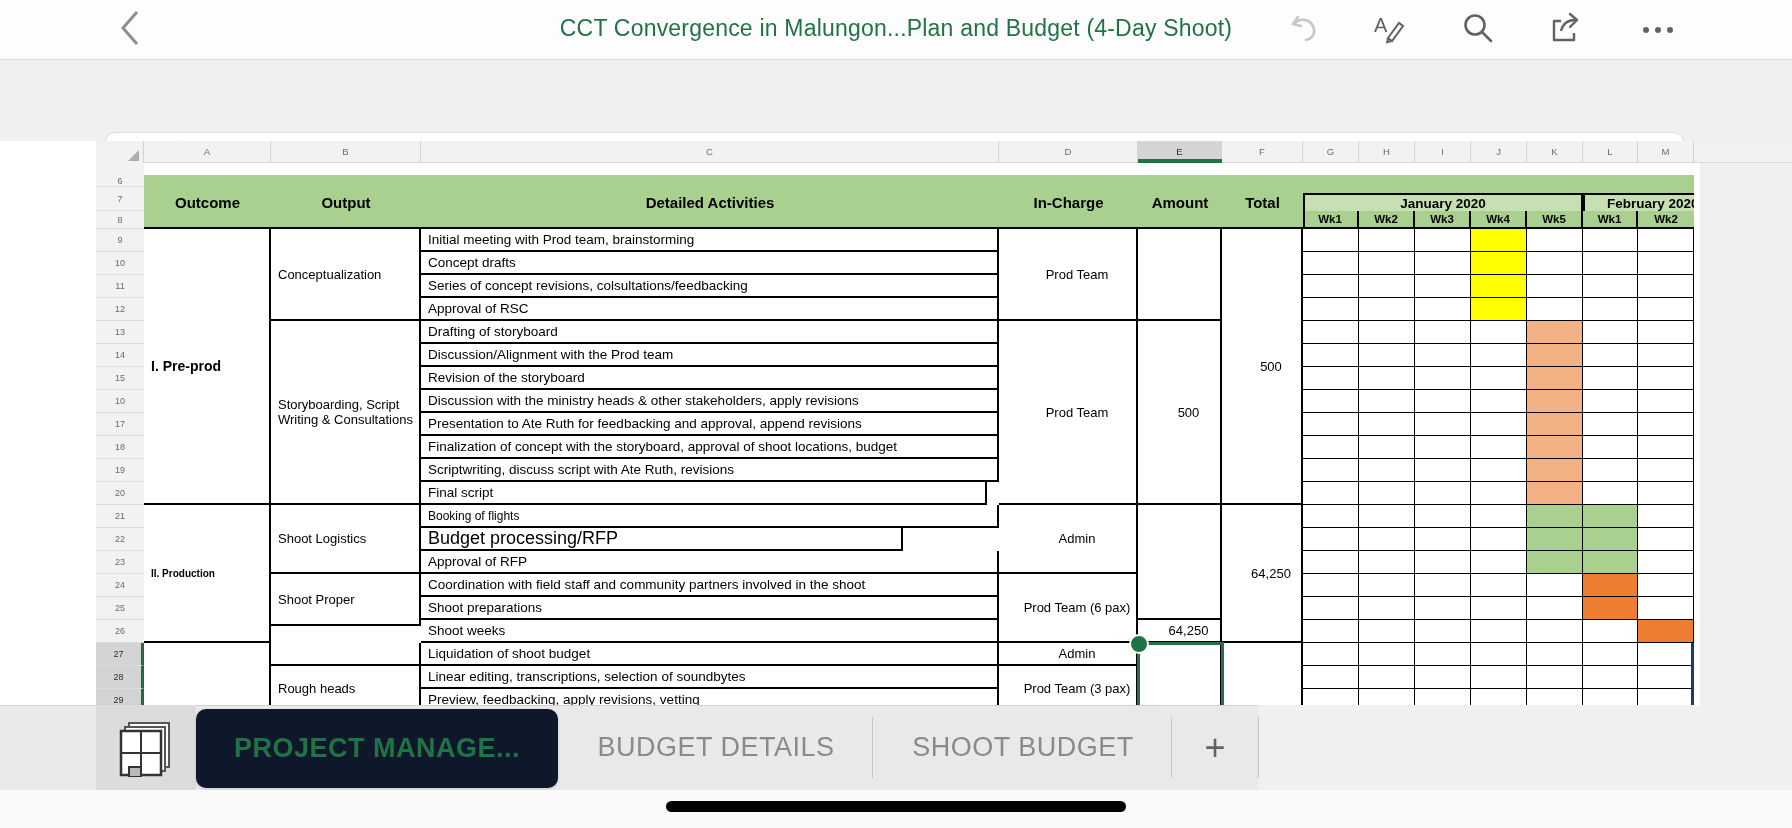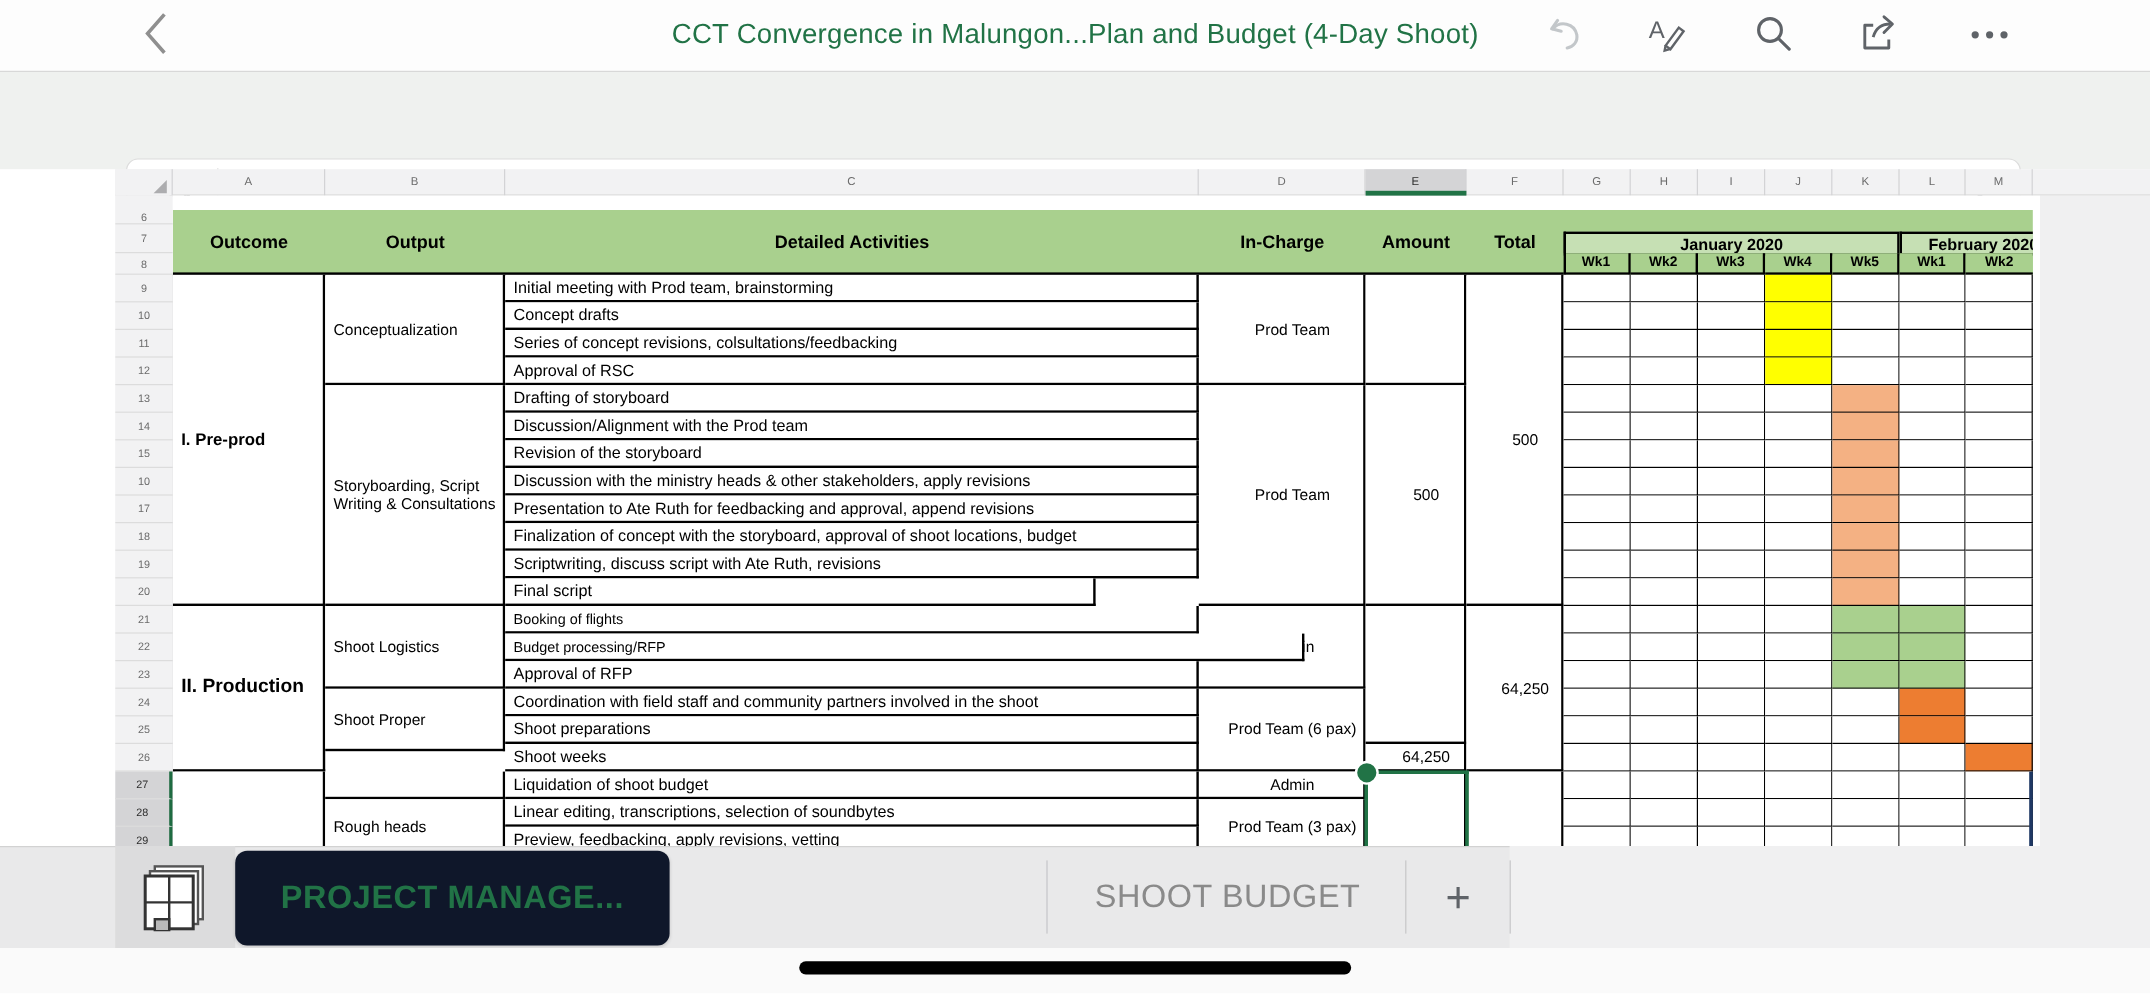--- a/index.html
+++ b/index.html
@@ -201,21 +201,21 @@
       <div class="cell wk-cell" style="position: absolute; left: 1383px; top: 48px; width: 56px; height: 18px;">Wk5</div>
       <div class="cell month-cell" style="position: absolute; left: 1439px; top: 30px; width: 111px; height: 20px; justify-content: flex-start; border-right: none;">
         <span style="white-space: nowrap; padding-left: 22px;">February 2020</span>
       </div>
       <div class="cell wk-cell" style="position: absolute; left: 1439px; top: 48px; width: 55px; height: 18px;">Wk1</div>
       <div class="cell wk-cell" style="position: absolute; left: 1494px; top: 48px; width: 56px; height: 18px; border-right: none;">Wk2</div>
       <div class="line" style="position: absolute; left: 1159px; top: 30px; width: 2px; height: 36px;"></div>
       <div class="line" style="position: absolute; left: 0px; top: 64px; width: 1159px; height: 2.5px;"></div>
       <div class="line" style="position: absolute; left: 0px; top: 66px; width: 2px; height: 476px;"></div>
       <div class="cell tcell v-c h-l bold" style="position: absolute; left: 0px; top: 66px; width: 127px; height: 276px; font-size: 14px;">I. Pre-prod</div>
-      <div class="cell tcell v-c h-l bold" style="position: absolute; left: 0px; top: 342px; width: 127px; height: 138px; font-size: 16px;">II. Production</div>
+      <div class="cell tcell v-c h-l bold" style="position: absolute; left: 0px; top: 342px; width: 127px; height: 138px; font-size: 10px;">II. Production</div>
       <div class="cell tcell v-c h-l" style="position: absolute; left: 0px; top: 480px; width: 127px; height: 69px;"></div>
       <div class="cell tcell v-c h-l" style="position: absolute; left: 127px; top: 66px; width: 150px; height: 92px;">Conceptualization</div>
       <div class="cell tcell v-c h-l" style="position: absolute; left: 127px; top: 158px; width: 150px; height: 184px;">Storyboarding, Script Writing &amp; Consultations</div>
       <div class="cell tcell v-c h-l" style="position: absolute; left: 127px; top: 342px; width: 150px; height: 69px;">Shoot Logistics</div>
       <div class="cell tcell v-c h-l" style="position: absolute; left: 127px; top: 411px; width: 150px; height: 52px;">Shoot Proper</div>
       <div class="cell tcell v-c h-l" style="position: absolute; left: 127px; top: 480px; width: 150px; height: 23px;"></div>
       <div class="cell tcell v-c h-l" style="position: absolute; left: 127px; top: 503px; width: 150px; height: 46px;">Rough heads</div>
       <div class="cell tcell v-c h-c" style="position: absolute; left: 855px; top: 66px; width: 139px; height: 92px;">Prod Team</div>
       <div class="cell tcell v-c h-c" style="position: absolute; left: 855px; top: 158px; width: 139px; height: 184px;">Prod Team</div>
       <div class="cell tcell v-c h-c" style="position: absolute; left: 855px; top: 342px; width: 139px; height: 69px;">Admin</div>
@@ -234,23 +234,23 @@
       <div class="cell tcell v-c h-l" style="position: absolute; left: 277px; top: 89px; width: 578px; height: 23px; font-size: 13.5px; white-space: nowrap;">Concept drafts</div>
       <div class="cell tcell v-c h-l" style="position: absolute; left: 277px; top: 112px; width: 578px; height: 23px; font-size: 13.5px; white-space: nowrap;">Series of concept revisions, colsultations/feedbacking</div>
       <div class="cell tcell v-c h-l" style="position: absolute; left: 277px; top: 135px; width: 578px; height: 23px; font-size: 13.5px; white-space: nowrap;">Approval of RSC</div>
       <div class="cell tcell v-c h-l" style="position: absolute; left: 277px; top: 158px; width: 578px; height: 23px; font-size: 13.5px; white-space: nowrap;">Drafting of storyboard</div>
       <div class="cell tcell v-c h-l" style="position: absolute; left: 277px; top: 181px; width: 578px; height: 23px; font-size: 13.5px; white-space: nowrap;">Discussion/Alignment with the Prod team</div>
       <div class="cell tcell v-c h-l" style="position: absolute; left: 277px; top: 204px; width: 578px; height: 23px; font-size: 13.5px; white-space: nowrap;">Revision of the storyboard</div>
       <div class="cell tcell v-c h-l" style="position: absolute; left: 277px; top: 227px; width: 578px; height: 23px; font-size: 13.5px; white-space: nowrap;">Discussion with the ministry heads &amp; other stakeholders, apply revisions</div>
       <div class="cell tcell v-c h-l" style="position: absolute; left: 277px; top: 250px; width: 578px; height: 23px; font-size: 13.5px; white-space: nowrap;">Presentation to Ate Ruth for feedbacking and approval,  append revisions</div>
       <div class="cell tcell v-c h-l" style="position: absolute; left: 277px; top: 273px; width: 578px; height: 23px; font-size: 13.5px; white-space: nowrap;">Finalization of concept with the storyboard, approval of shoot locations, budget</div>
       <div class="cell tcell v-c h-l" style="position: absolute; left: 277px; top: 296px; width: 578px; height: 23px; font-size: 13.5px; white-space: nowrap;">Scriptwriting, discuss script with Ate Ruth, revisions</div>
-      <div class="cell tcell v-c h-l" style="position: absolute; left: 277px; top: 319px; width: 492px; height: 23px; font-size: 13.5px; white-space: nowrap;">Final script</div>
+      <div class="cell tcell v-c h-l" style="position: absolute; left: 277px; top: 319px; width: 566px; height: 23px; font-size: 13.5px; white-space: nowrap;">Final script</div>
       <div class="cell tcell v-c h-l" style="position: absolute; left: 277px; top: 342px; width: 578px; height: 23px; font-size: 12px; white-space: nowrap;">Booking of flights</div>
-      <div class="cell tcell v-c h-l" style="position: absolute; left: 277px; top: 365px; width: 666px; height: 23px; font-size: 12px; white-space: nowrap;">Budget processing/RFP</div>
+      <div class="cell tcell v-c h-l" style="position: absolute; left: 277px; top: 365px; width: 482px; height: 23px; font-size: 18px; white-space: nowrap;">Budget processing/RFP</div>
       <div class="cell tcell v-c h-l" style="position: absolute; left: 277px; top: 388px; width: 578px; height: 23px; font-size: 13.5px; white-space: nowrap;">Approval of RFP</div>
       <div class="cell tcell v-c h-l" style="position: absolute; left: 277px; top: 411px; width: 578px; height: 23px; font-size: 13.5px; white-space: nowrap;">Coordination with field staff and community partners involved in the shoot</div>
       <div class="cell tcell v-c h-l" style="position: absolute; left: 277px; top: 434px; width: 578px; height: 23px; font-size: 13.5px; white-space: nowrap;">Shoot preparations</div>
       <div class="cell tcell v-c h-l" style="position: absolute; left: 277px; top: 457px; width: 578px; height: 23px; font-size: 13.5px; white-space: nowrap;">Shoot weeks</div>
       <div class="cell tcell v-c h-l" style="position: absolute; left: 277px; top: 480px; width: 578px; height: 23px; font-size: 13.5px; white-space: nowrap;">Liquidation of shoot budget</div>
       <div class="cell tcell v-c h-l" style="position: absolute; left: 277px; top: 503px; width: 578px; height: 23px; font-size: 13.5px; white-space: nowrap;">Linear editing, transcriptions, selection of soundbytes</div>
       <div class="cell tcell v-c h-l" style="position: absolute; left: 277px; top: 526px; width: 578px; height: 23px; font-size: 13.5px; white-space: nowrap;">Preview, feedbacking, apply revisions, vetting</div>
       <div class="cell gcell" style="position: absolute; left: 1159px; top: 66px; width: 56px; height: 23px;"></div>
       <div class="cell gcell" style="position: absolute; left: 1215px; top: 66px; width: 56px; height: 23px;"></div>
       <div class="cell gcell" style="position: absolute; left: 1271px; top: 66px; width: 56px; height: 23px;"></div>
@@ -416,20 +416,23 @@
         <rect x="6" y="16" width="40" height="44" fill="#fff" stroke="#333" stroke-width="2.5"></rect>
         <line x1="6" y1="38" x2="46" y2="38" stroke="#333" stroke-width="2"></line>
         <line x1="26" y1="16" x2="26" y2="60" stroke="#333" stroke-width="2"></line>
         <rect x="14" y="52" width="12" height="10" fill="#b9b9b9" stroke="#333" stroke-width="2"></rect>
       </svg>
     </span>
   </div>
   <div id="active-tab" class="abs">
     <span class="tab-label active">PROJECT MANAGE...</span>
   </div>
+  <div class="abs tab-inactive" style="left:566px;width:300px;">
+    <span class="tab-label inactive">BUDGET DETAILS</span>
+  </div>
   <div class="tab-div" style="left:872px;"></div>
   <div class="abs tab-inactive" style="left:880px;width:286px;">
     <span class="tab-label inactive">SHOOT BUDGET</span>
   </div>
   <div class="tab-div" style="left:1171px;"></div>
   <div id="add-sheet" class="abs">+</div>
   <div class="tab-div" style="left:1258px;"></div>
 
   <div id="bottom-strip" class="abs"></div>
   <div id="home-indicator" class="abs"></div>

